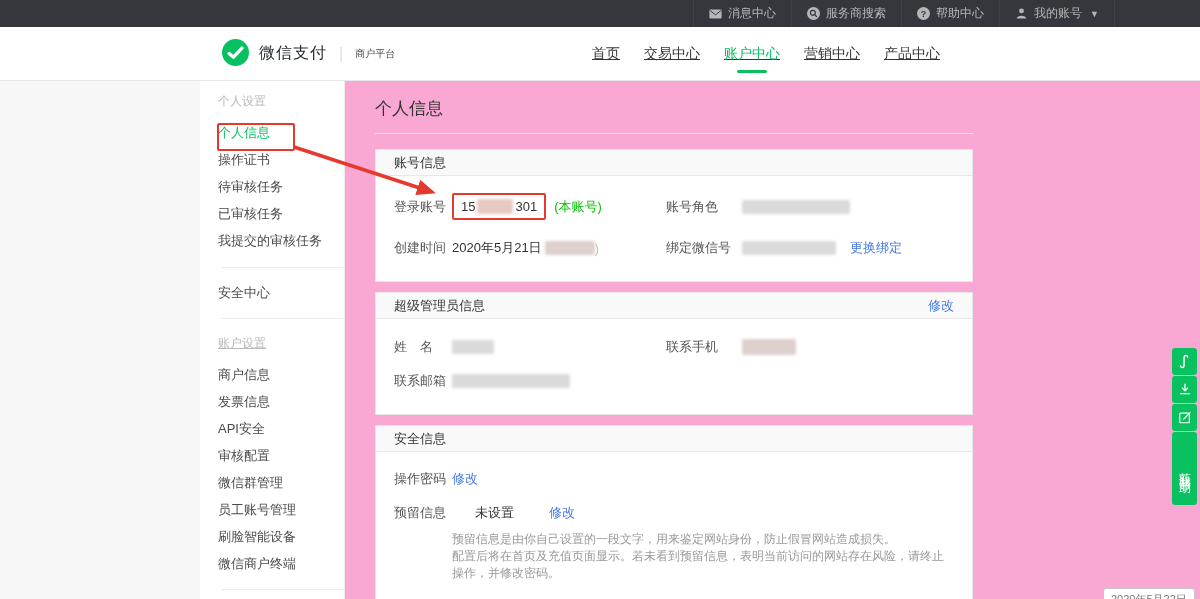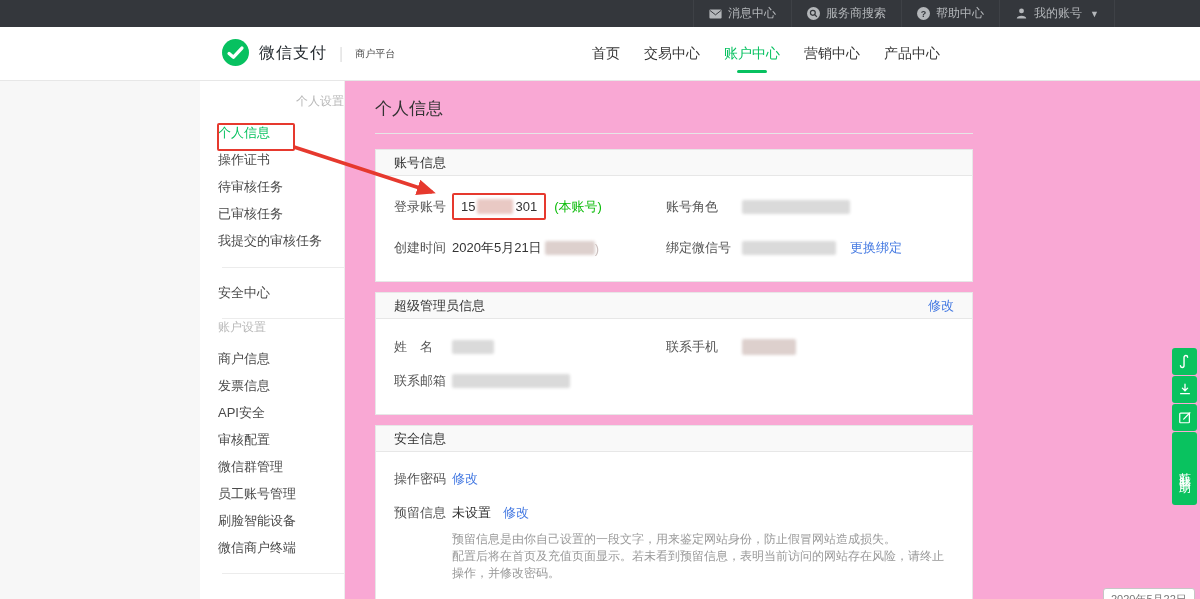--- a/index.html
+++ b/index.html
@@ -22,40 +22,40 @@
     width:13px; height:13px; border-radius:50%; background:#b4b7ba; color:#34373c;
     font-size:9px; font-weight:bold; display:flex; align-items:center; justify-content:center;
   }
   .caret { font-size:9px; color:#b4b7ba; margin-left:2px; }
   
   .header { position:absolute; left:0; top:27px; width:1200px; height:54px; background:#fff; border-bottom:1px solid #e7e7e7; }
   .brand { position:absolute; left:222px; top:0; height:53px; display:flex; align-items:center; }
   .brand-name { font-size:16px; color:#23292e; margin-left:10px; letter-spacing:1px; }
   .brand-sep { color:#e0e0e0; margin:0 12px; font-size:16px; }
   .brand-sub { font-size:10px; color:#464646; }
-  .nav { position:absolute; left:590px; top:0; height:53px; display:flex; align-items:center; gap:20px; }
+  .nav { position:absolute; left:590px; top:0; height:53px; display:flex; align-items:center; gap:20px;text-decoration:underline; }
   .nav-item { font-size:14px; color:#353535; cursor:pointer; position:relative; padding:0 2px; height:53px; line-height:53px; }
   .nav-item.active { color:#07c160; }
   .nav-item.active::after {
     content:""; position:absolute; left:50%; transform:translateX(-50%);
     bottom:7px; width:30px; height:3px; border-radius:2px; background:#07c160;
   }
   
   .left-gray { position:absolute; left:0; top:81px; width:200px; height:518px; background:#f7f7f7; }
   .sidebar {
     position:absolute; left:200px; top:81px; width:145px; height:518px;
     background:#fff; border-right:1px solid #ededed; padding:12px 0 0 18px;
   }
   .side-heading { font-size:12px; color:#b9b9b9; line-height:16px; }
-  .side-heading.first { margin-bottom:10px;text-align:right; }
+  .side-heading.first { margin-bottom:10px; }
   .side-item { font-size:13px; color:#4a4a4a; height:27px; line-height:27px; cursor:pointer; }
   .side-item.active { color:#07c160; }
   .side-div { height:1px; background:#ececec; margin:13px 0 11px 4px; }
   .side-div.d2 { margin:12px 0 0 4px; }
-  .side-heading.second { margin-bottom:10px; }
+  .side-heading.second { margin-top:16px; margin-bottom:10px;text-decoration:underline; }
   .side-div.d3 { margin:12px 0 0 4px; }
   
   .main { position:absolute; left:375px; top:81px; width:598px; }
   .page-title { font-size:17px; color:#333; margin-top:17px; line-height:22px; }
   .title-hr { height:1px; background:#e6e6e6; margin-top:13px; }
   .section { border:1px solid #e7e7e7; margin-top:15px; background:#fff; }
   .section + .section { margin-top:10px; }
   .sec-head {
     height:26px; background:#f9f9f9; border-bottom:1px solid #e7e7e7;
     display:flex; align-items:center; justify-content:space-between; padding:0 18px;
@@ -255,21 +255,21 @@
 
     <div class="section">
       <div class="sec-head">
         <span>安全信息</span>
       </div>
       <div class="sec-body">
         <div class="fgrid" style="margin-top:18px;">
           <span class="flabel">操作密码</span>
           <a class="link">修改</a>
         </div>
-        <div class="fgrid" style="margin-top:16px;">
+        <div class="fgrid" style="margin-top:16px;gap:23px;">
           <span class="flabel">预留信息</span>
           <span>未设置</span>
           <a class="link" style="margin-left:12px;">修改</a>
         </div>
         <div class="desc">
           <div>预留信息是由你自己设置的一段文字，用来鉴定网站身份，防止假冒网站造成损失。</div>
           <div>配置后将在首页及充值页面显示。若未看到预留信息，表明当前访问的网站存在风险，请终止操作，并修改密码。</div>
 
         </div>
       </div>

